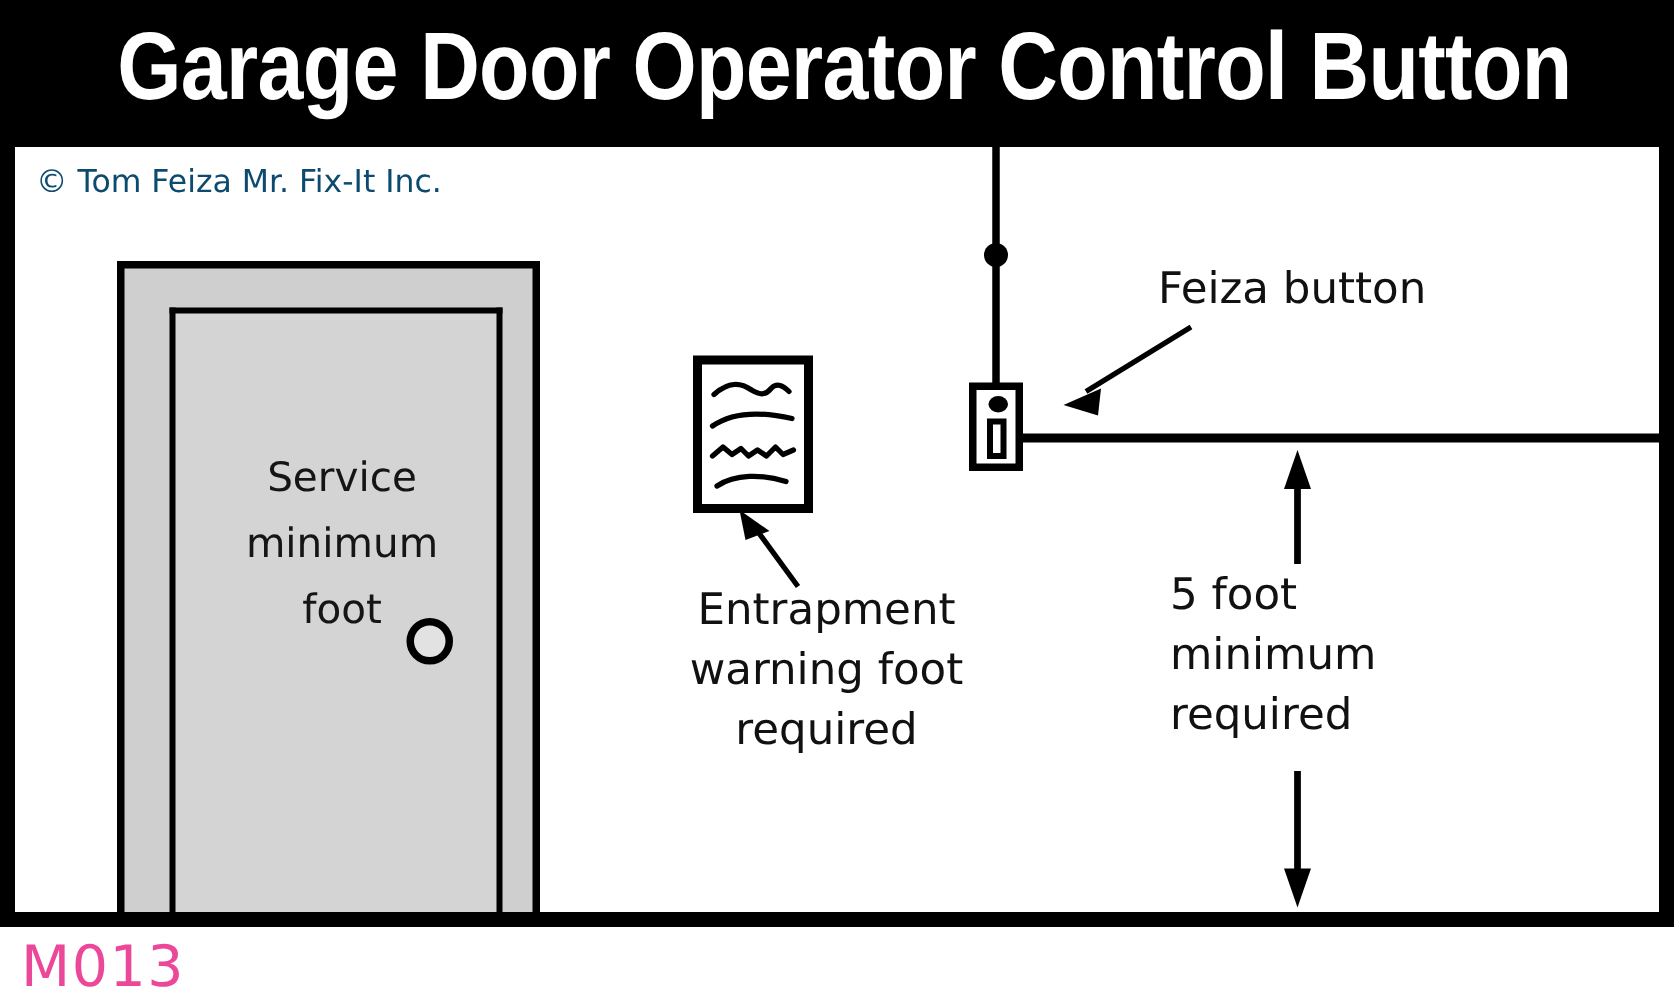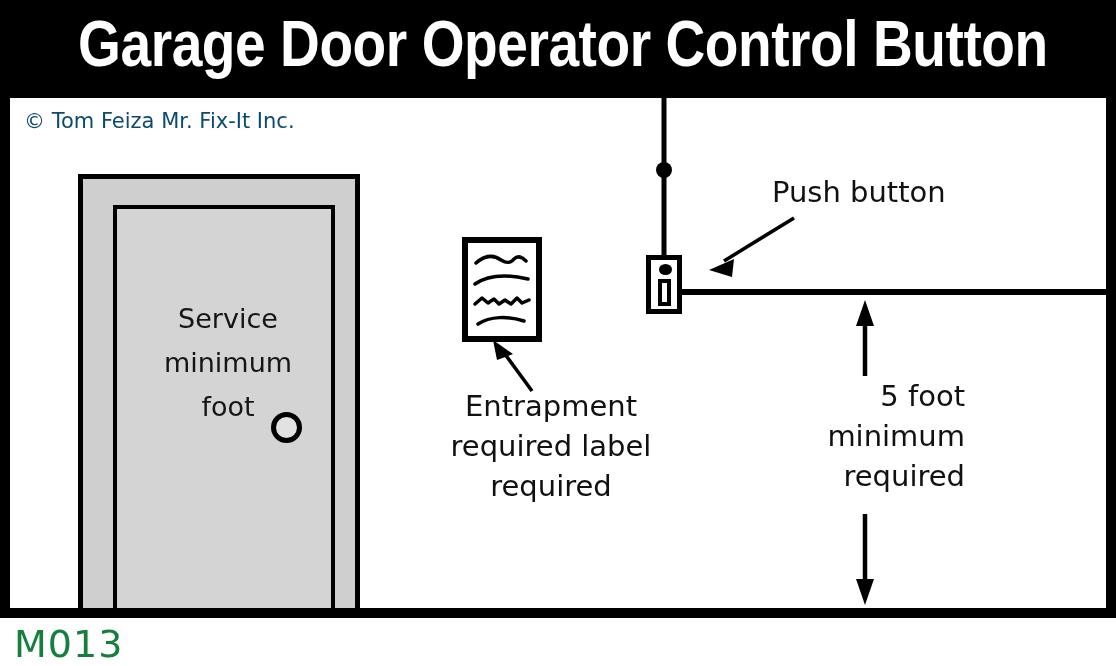--- a/index.html
+++ b/index.html
@@ -185,34 +185,34 @@
     width: 210px;
     text-align: center;
     font-size: 29px;
     line-height: 40px;
     white-space: normal;
   }
   #five-foot-text {
     left: 770px;
     top: 278px;
     width: 185px;
-    text-align: right;
+    text-align: left;
     font-size: 29px;
     line-height: 40px;
     white-space: normal;
   }
 
   
   #footer-code {
     position: absolute;
     left: 14px;
     top: 622px;
     font-family: "DejaVu Sans", sans-serif;
     font-size: 38px;
-    color: #15803d;
+    color: #ec4899;
     letter-spacing: 1px;
   }
 
   svg { display: block; }
   #overlay-svg {
     position: absolute;
     left: 0;
     top: 0;
     width: 1096px;
     height: 510px;
@@ -277,22 +277,22 @@
       </g>
 
       <g>
         <line x1="855" y1="222" x2="855" y2="278" stroke="#000" stroke-width="4.5"></line>
         <polygon points="855,202 846,228 864,228" fill="#000"></polygon>
         <line x1="855" y1="416" x2="855" y2="487" stroke="#000" stroke-width="4.5"></line>
         <polygon points="855,507 846,481 864,481" fill="#000"></polygon>
       </g>
     </svg>
 
-    <div class="anno" id="push-button-text">Push button</div>
-
-    <div class="anno" id="entrapment-text">Entrapment required label required</div>
+    <div class="anno" id="push-button-text">Feiza button</div>
+
+    <div class="anno" id="entrapment-text">Entrapment warning foot required</div>
 
     <div class="anno" id="five-foot-text">5 foot minimum required</div>
   </div>
 
   <div id="footer-code">M013</div>
 
 </div>
 
 </body></html>

